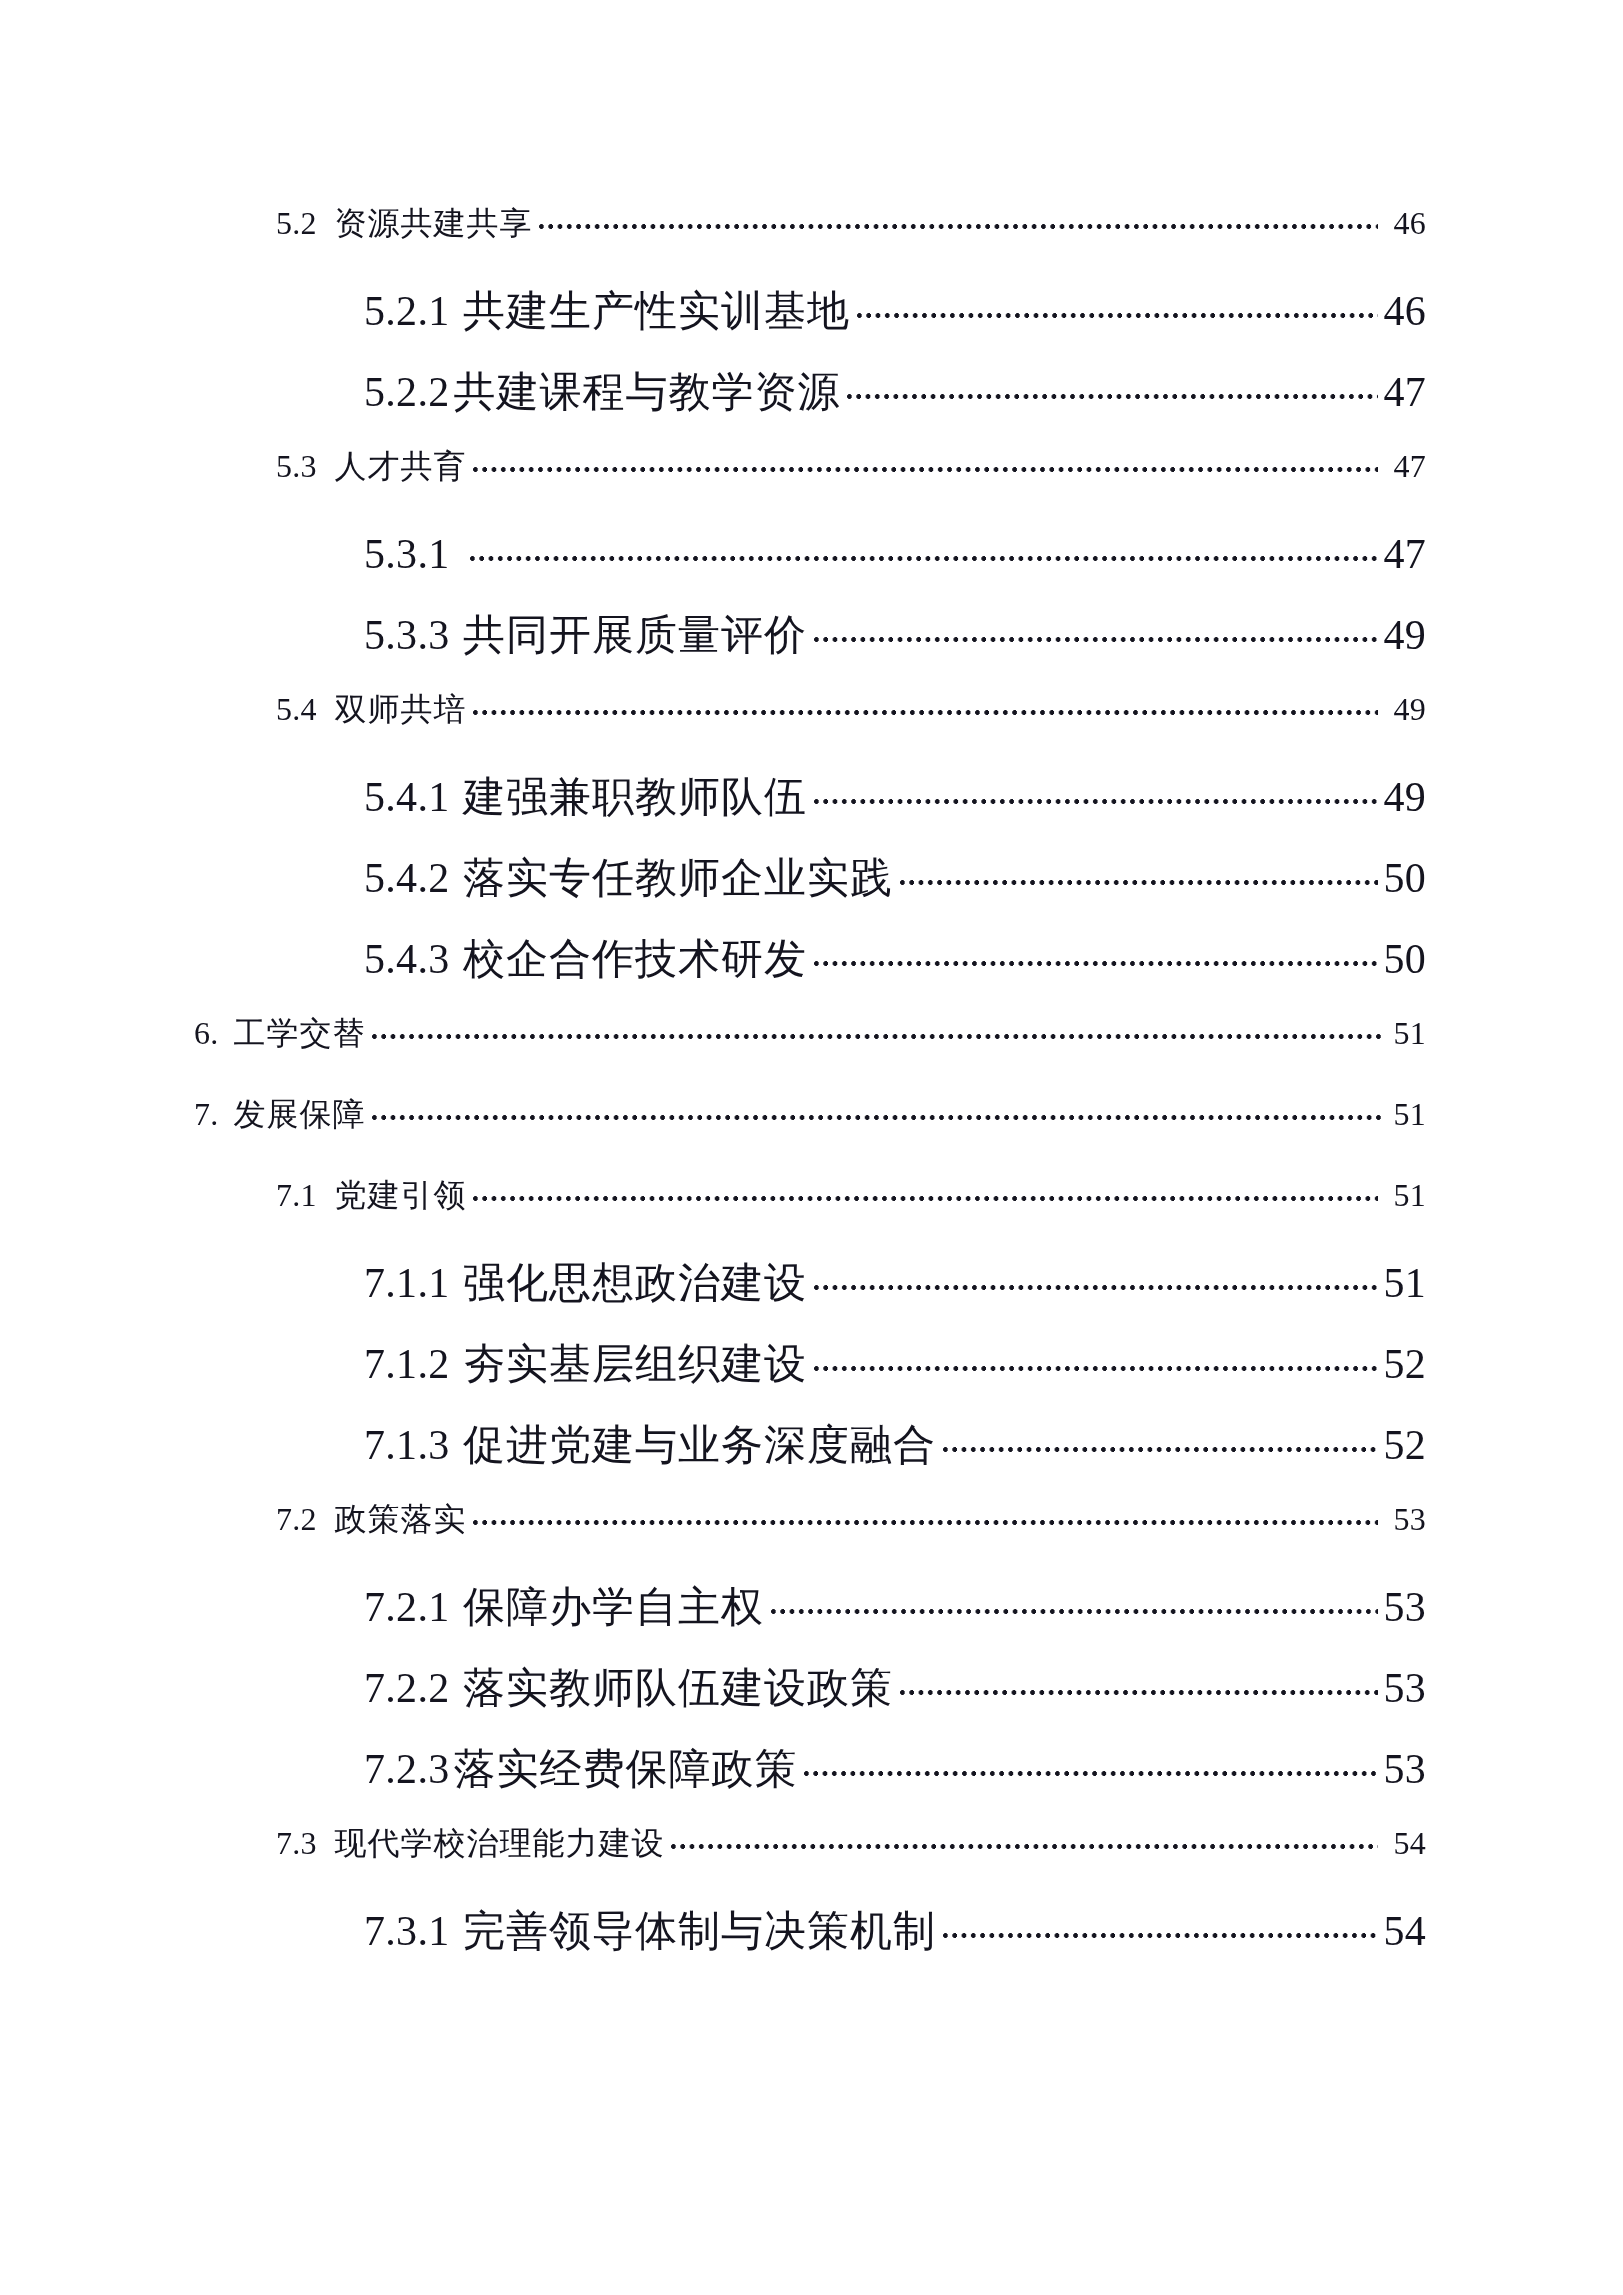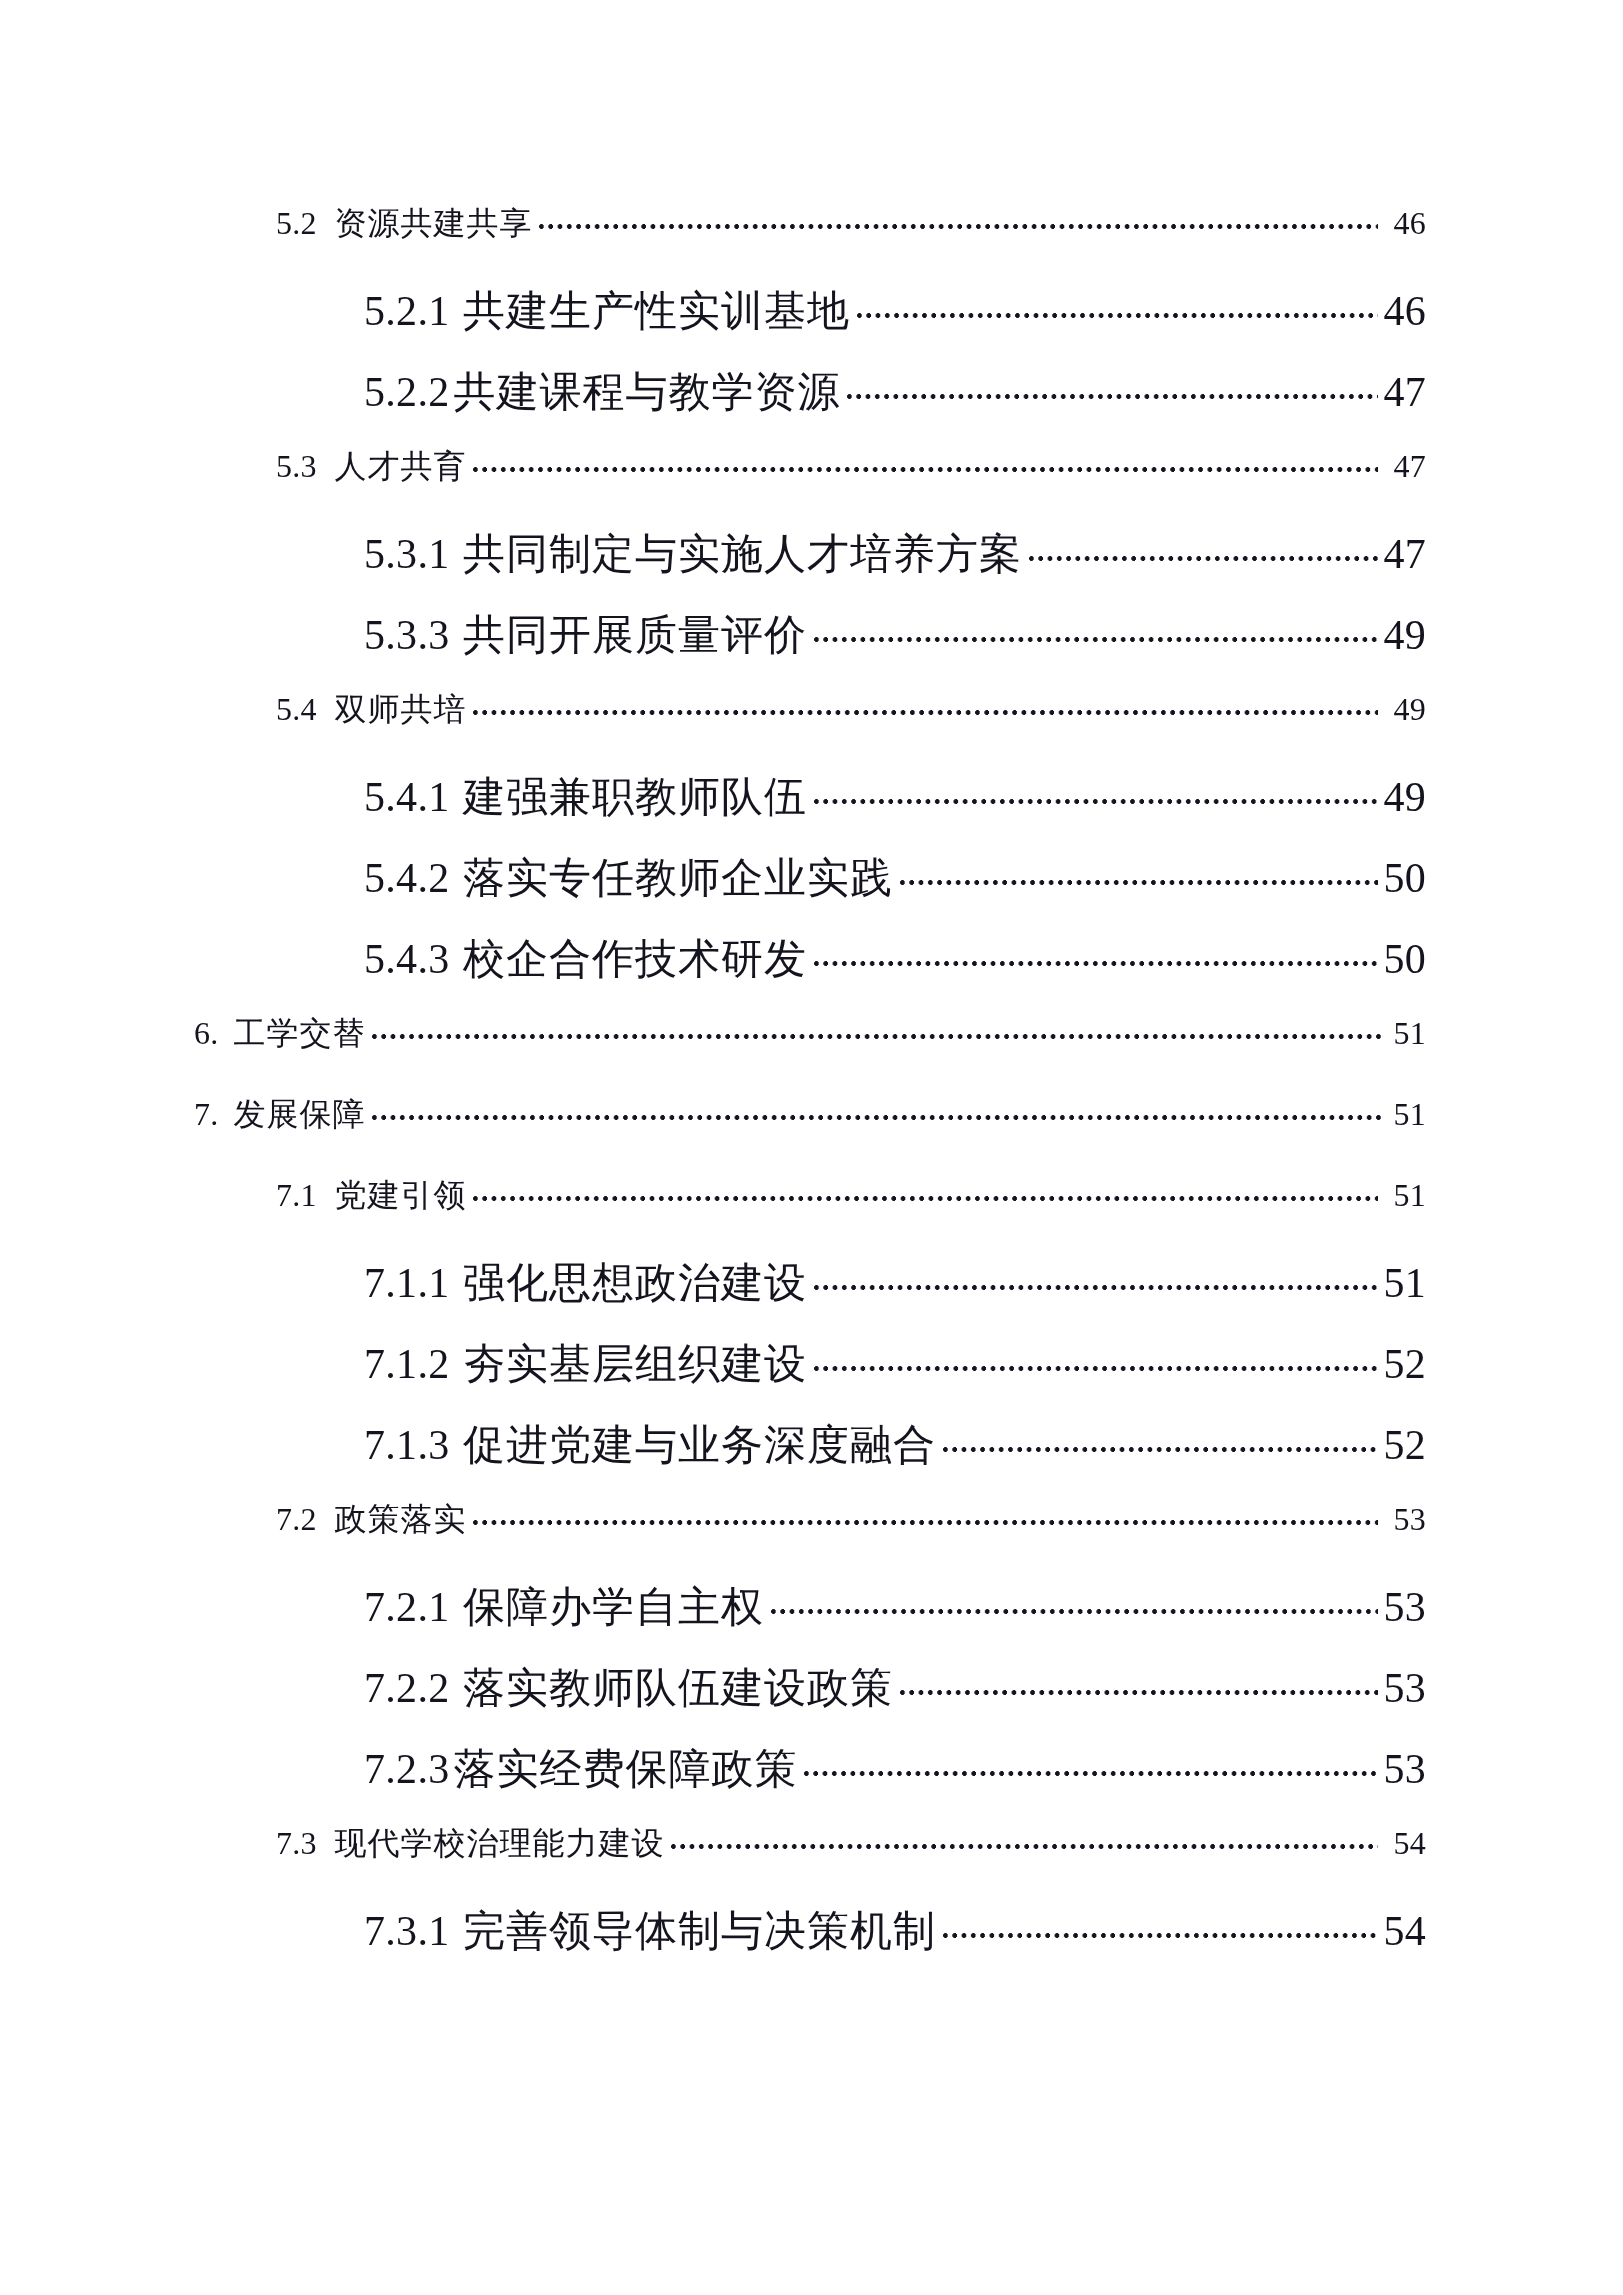--- a/index.html
+++ b/index.html
@@ -113,21 +113,20 @@
         <span class="pageno">47</span>
       </div>
       <div class="toc-row lvl2">
         <span class="num">5.3</span>
         <span class="title">人才共育</span>
         <span class="leader"></span>
         <span class="pageno">47</span>
       </div>
       <div class="toc-row lvl3">
         <span class="num">5.3.1</span>
-        <span class="title">共同制定与实施人才培养方案</span>
         <span class="leader"></span>
         <span class="pageno">47</span>
       </div>
       <div class="toc-row lvl3">
         <span class="num">5.3.3</span>
         <span class="title">共同开展质量评价</span>
         <span class="leader"></span>
         <span class="pageno">49</span>
       </div>
       <div class="toc-row lvl2">

